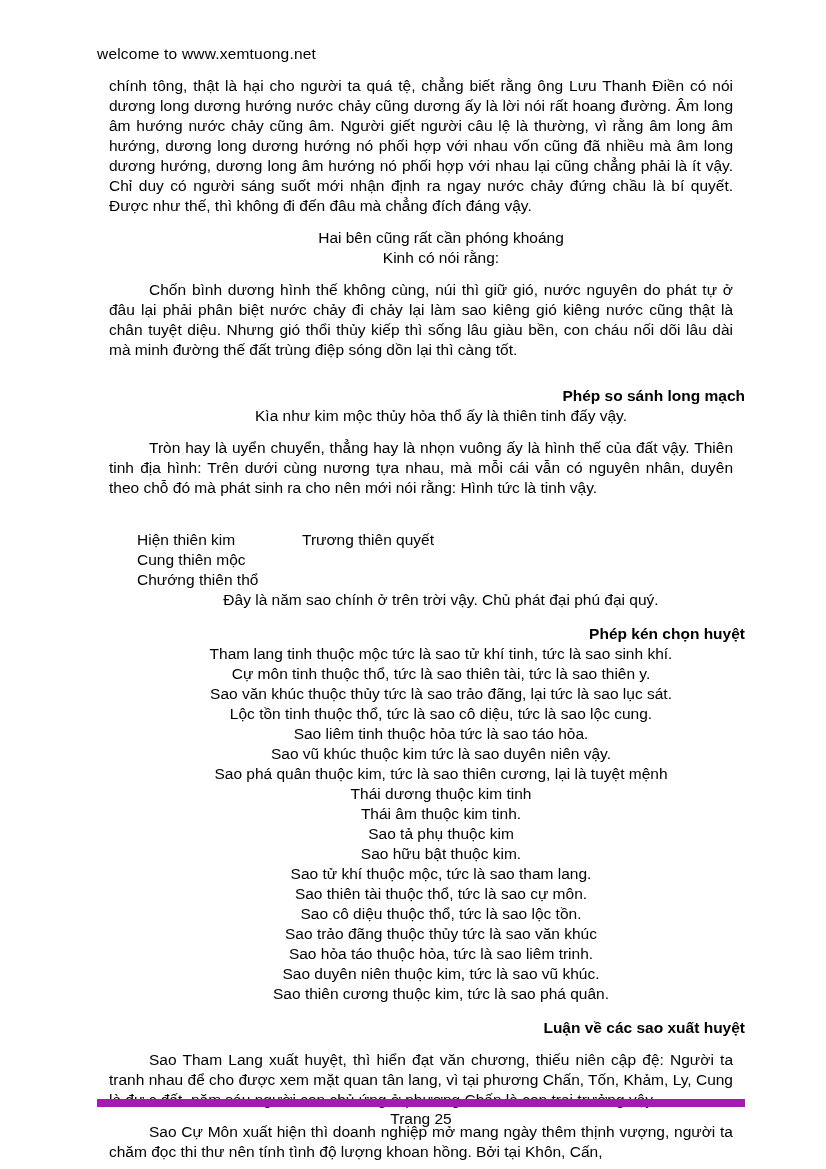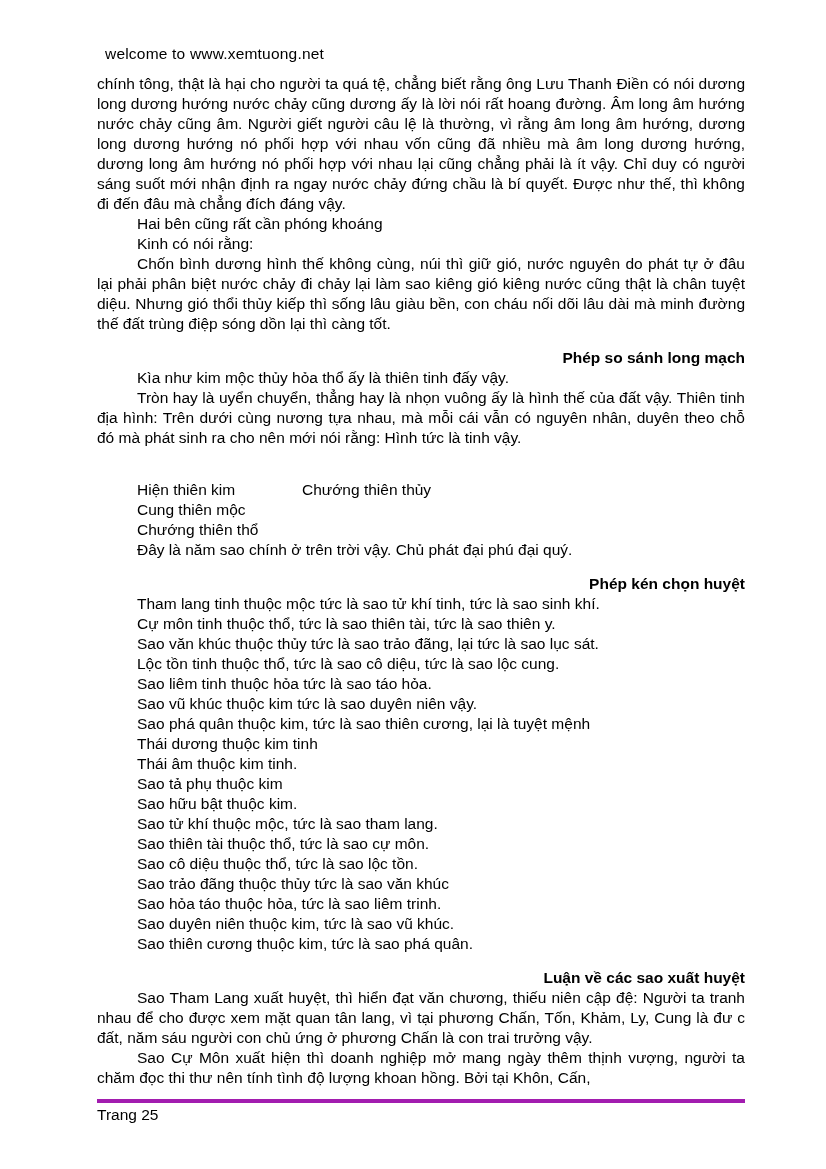--- a/index.html
+++ b/index.html
@@ -19,31 +19,31 @@
     position: absolute;
     left: 97px;
     top: 44px;
     width: 648px;
     font-size: 15.5px;
     line-height: 20px;
   }
   .site-header {
     margin-bottom: 10px;
     letter-spacing: 0.2px;
-    margin-left: 8px;
   }
   p.body-par {
-    margin: 0;
+    margin: 12px;
     text-align: justify;
   }
   p.body-par.ind {
     text-indent: 40px;
   }
   .line {
     padding-left: 40px;
+    text-align: center;
   }
   .gap {
     height: 14px;
   }
   .heading {
     font-weight: bold;
     margin: 0;
     font-size: 15.5px;
     line-height: 20px;
     text-align: right;
@@ -66,22 +66,22 @@
     flex: 0 0 165px;
   }
   .star-cell-right {
     flex: 1;
   }
   .footer {
     position: absolute;
     left: 97px;
     top: 1099px;
     width: 648px;
-    border-top: 4px solid #a21caf;
-    text-align: left;
+    border-top: 8px solid #a21caf;
+    text-align: center;
     padding-top: 3px;
     font-size: 15.5px;
     line-height: 18px;
   }
 </style>
 </head>
 <body>
 
 <div class="page">
 
@@ -98,21 +98,21 @@
 
   <div class="heading center">Phép so sánh long mạch</div>
 
   <div class="line">Kìa như kim mộc thủy hỏa thổ ấy là thiên tinh đấy vậy.</div>
 
   <p class="body-par ind">Tròn hay là uyển chuyển, thẳng hay là nhọn vuông ấy là hình thế của đất vậy. Thiên tinh địa hình: Trên dưới cùng nương tựa nhau, mà mỗi cái vẫn có nguyên nhân, duyên theo chỗ đó mà phát sinh ra cho nên mới nói rằng: Hình tức là tinh vậy.</p>
 
   <div class="star-table">
     <div class="star-row">
       <span class="star-cell-left">Hiện thiên kim</span>
-      <span class="star-cell-right">Chướng thiên thủy</span>
+      <span class="star-cell-right">Trương thiên quyết</span>
     </div>
     <div class="star-row">
       <span class="star-cell-left">Cung thiên mộc</span>
     </div>
     <div class="star-row">
       <span class="star-cell-left">Chướng thiên thổ</span>
       <span class="star-cell-right"></span>
     </div>
   </div>
 

